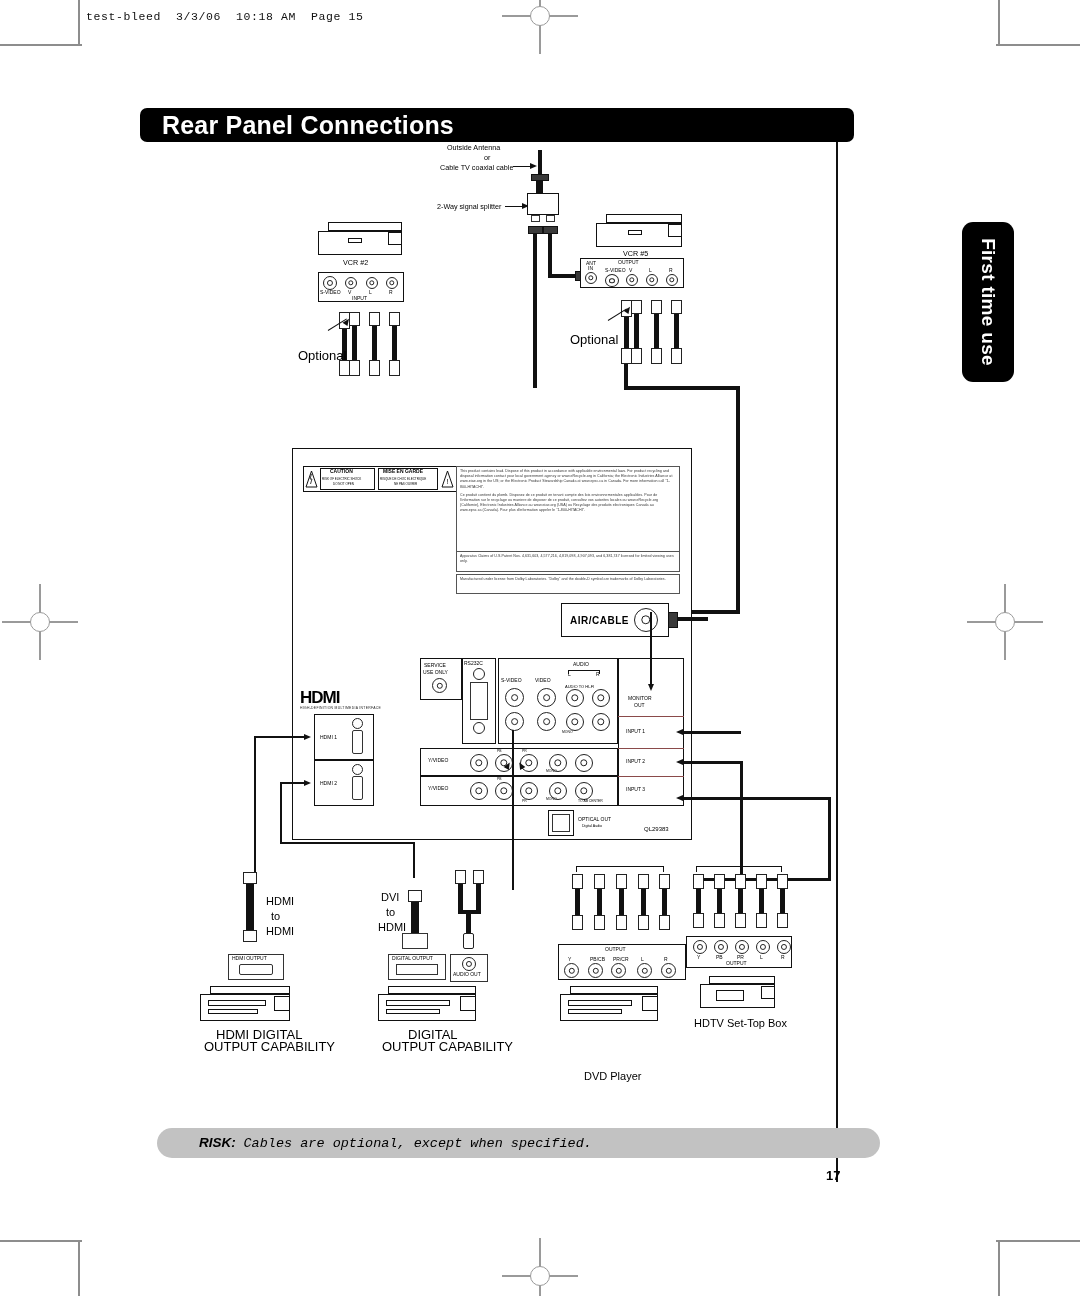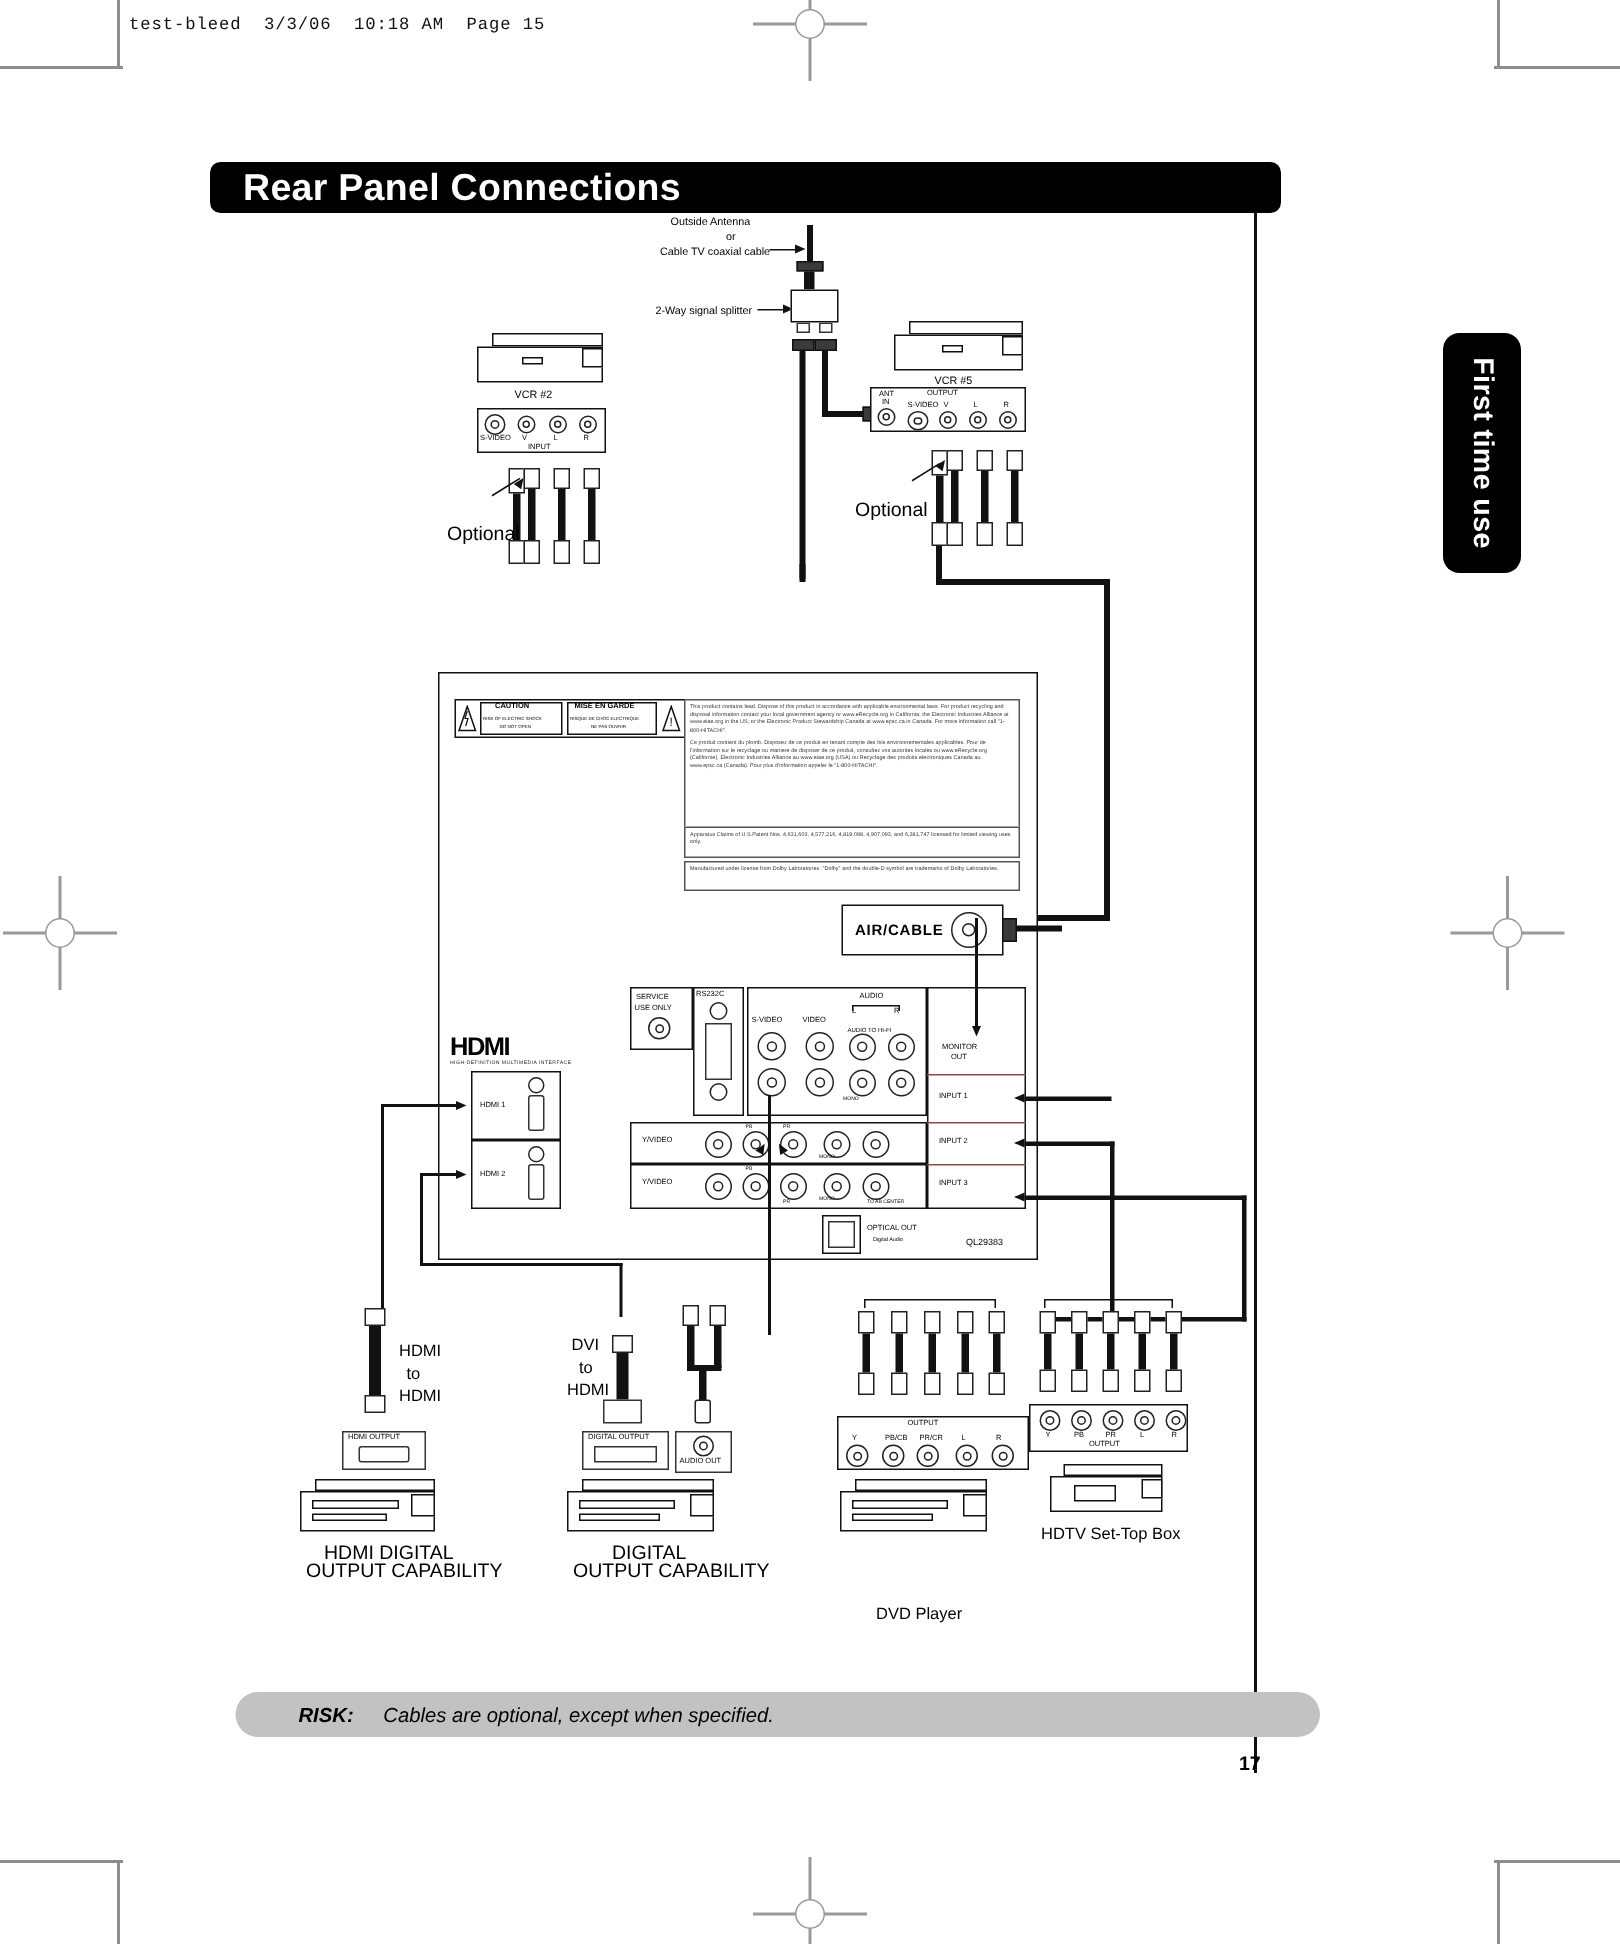--- a/index.html
+++ b/index.html
@@ -516,17 +516,17 @@
   <div class="top" style="left:9px;top:0;width:66px;height:8px;"></div>
   <div class="face" style="left:0;top:8px;width:75px;height:24px;"></div>
   <div class="face" style="left:61px;top:10px;width:14px;height:13px;"></div>
   <div class="face" style="left:16px;top:14px;width:28px;height:11px;"></div>
 </div>
 <div class="abs t11 ctr" style="left:694px;top:1016px;">HDTV Set-Top Box</div>
 
 <div class="abs notebar" style="left:157px;top:1128px;width:723px;height:30px;">
   <div class="txt">
     <b>RISK:</b>
-    <span style="margin-left:16px;">Cables are optional, except when specified.</span>
+    <span style="margin-left:4px;font-family:Liberation Mono, monospace;">Cables are optional, except when specified.</span>
   </div>
 </div>
 
 <div class="abs pagenum" style="left:826px;top:1168px;">17</div>
 
 </body></html>

